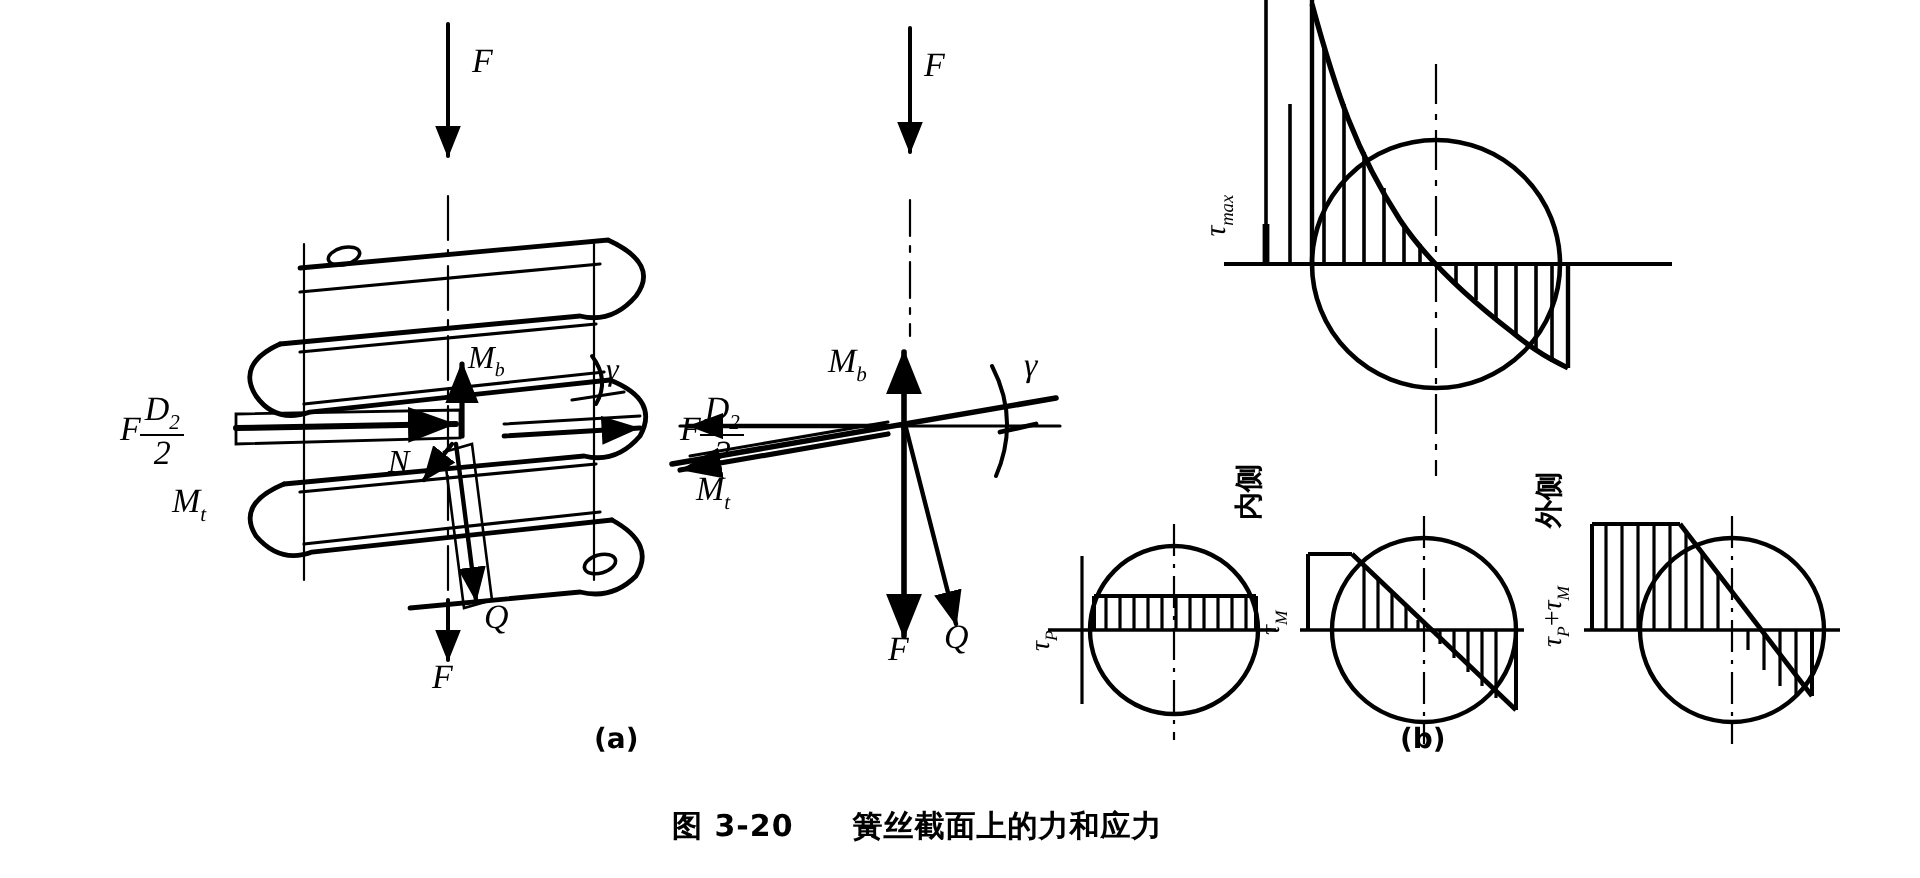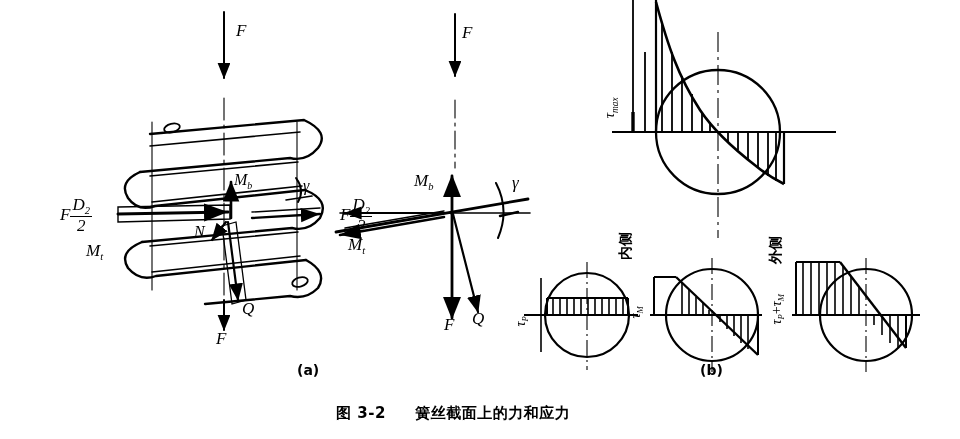--- a/index.html
+++ b/index.html
@@ -271,16 +271,16 @@
   <span>τ</span><span class="sub">M</span>
 </div>
 
 <div class="lbl rot" style="left:786px;top:308px;font-size:14px;">
   <span>τ</span><span class="sub">P</span><span style="font-style:normal;">+</span><span>τ</span><span class="sub">M</span>
 </div>
 
 <div class="panel-tag" style="left:700px;top:362px;font-size:14px;">(b)</div>
 
 <div class="cap" style="left:336px;top:404px;font-size:15px;">
-  <span>图 3-2</span>
+  <span>图 3-20</span>
   <span style="display:inline-block;width:18px;"></span>
   <span>簧丝截面上的力和应力</span>
 </div>
 
 </body></html>

